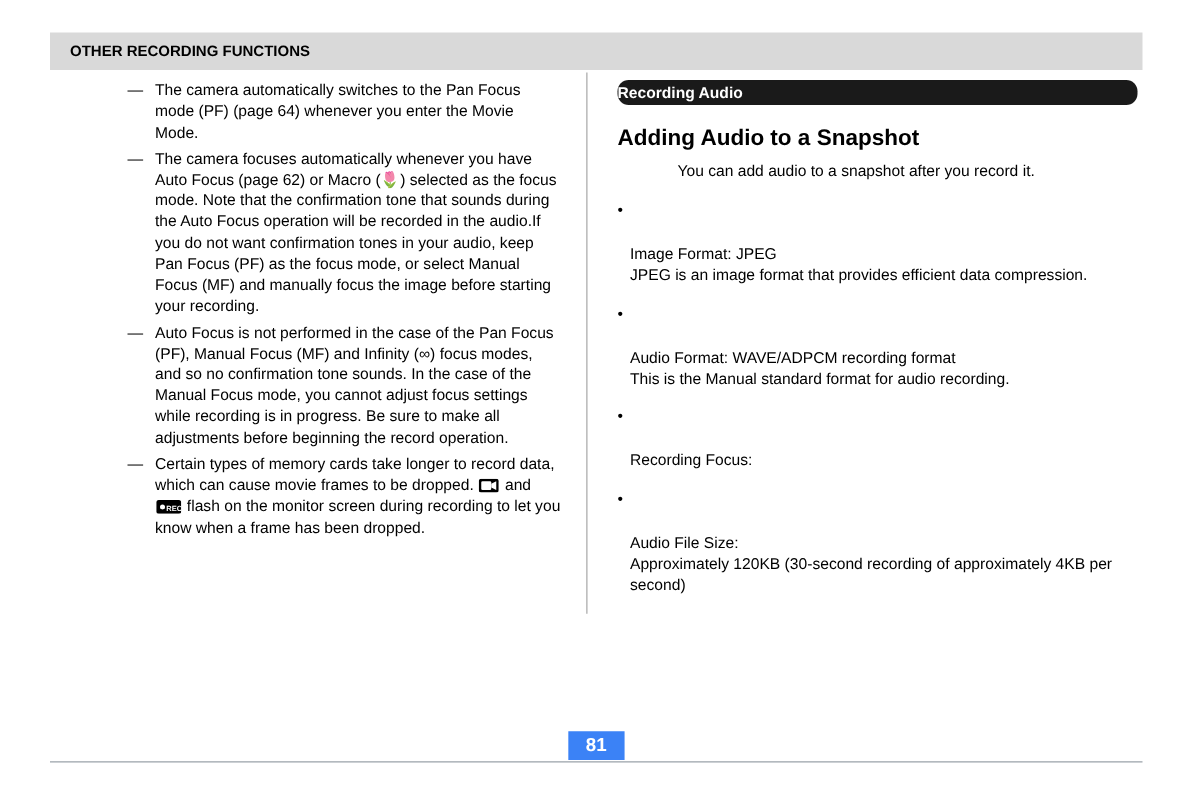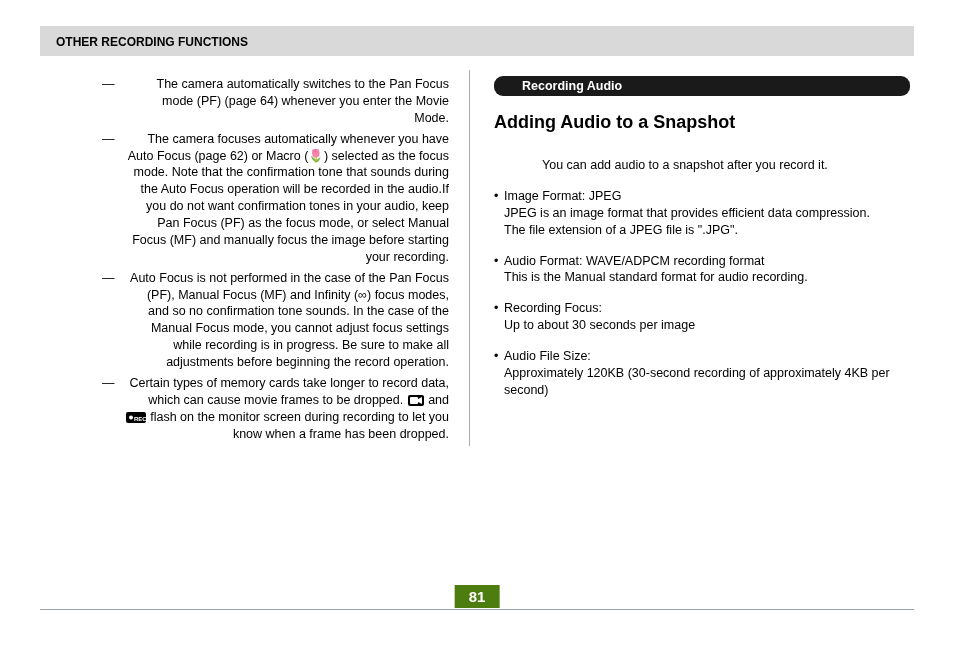--- a/index.html
+++ b/index.html
@@ -13,21 +13,21 @@
   }
   .page {
     width: 954px;
     height: 646px;
     padding: 26px 40px 0 40px;
     position: relative;
   }
   .header-banner {
     background: #d9d9d9;
     padding: 6px 16px;
-    margin-bottom: 14px;
+    margin-bottom: 2px;
   }
   .header-banner span {
     font-size: 12px;
     font-weight: bold;
   }
   .columns {
     display: flex;
     gap: 0;
   }
   .col-left {
@@ -43,63 +43,62 @@
     display: flex;
     font-size: 12.5px;
     line-height: 1.35;
     margin-bottom: 4px;
   }
   .bullet-dash {
     flex: 0 0 22px;
   }
   .bullet-text {
     flex: 1;
-    text-align: right;
   }
   .inline-icon {
     display: inline-block;
     vertical-align: -2px;
     margin: 0 1px;
   }
   .section-pill {
     background: #1a1a1a;
     color: #fff;
     border-radius: 9px;
-    padding: 3px 28px;
+    padding: 3px 0;
     font-size: 12.5px;
     font-weight: bold;
     margin-bottom: 16px;
   }
   .subheading {
     font-size: 18px;
     font-weight: bold;
-    margin-bottom: 24px;
+    margin-bottom: 8px;
   }
   .body-text {
     font-size: 12.5px;
     line-height: 1.35;
     margin-bottom: 14px;
     margin-left: 48px;
   }
   .spec-item {
     display: flex;
     font-size: 12.5px;
     line-height: 1.35;
     margin-bottom: 14px;
   }
   .spec-bullet {
     flex: 0 0 10px;
   }
-  .spec-body { flex: 1; }
+  .spec-body { flex: 1; margin-top: 35px; }
   .page-number-box {
     position: absolute;
     bottom: 38px;
     left: 50%;
     transform: translateX(-50%);
-    background: #4d7c0f;
+    background: #3b82f6;
     color: #fff;
     font-weight: bold;
     font-size: 15px;
     padding: 3px 14px;
   }
   .footer-line {
     position: absolute;
     bottom: 36px;
     left: 40px;
     right: 40px;
@@ -159,37 +158,35 @@
 
       <div class="subheading">Adding Audio to a Snapshot</div>
 
       <div class="body-text">You can add audio to a snapshot after you record it.</div>
 
       <div class="spec-item">
         <div class="spec-bullet">•</div>
         <div class="spec-body">
           <span>Image Format: JPEG</span><br>
           <span>JPEG is an image format that provides efficient data compression.</span><br>
-          <span>The file extension of a JPEG file is ".JPG".</span>
         </div>
       </div>
 
       <div class="spec-item">
         <div class="spec-bullet">•</div>
         <div class="spec-body">
           <span>Audio Format: WAVE/ADPCM recording format</span><br>
           <span>This is the Manual standard format for audio recording.</span><br>
         </div>
       </div>
 
       <div class="spec-item">
         <div class="spec-bullet">•</div>
         <div class="spec-body">
           <span>Recording Focus:</span><br>
-          <span>Up to about 30 seconds per image</span>
         </div>
       </div>
 
       <div class="spec-item">
         <div class="spec-bullet">•</div>
         <div class="spec-body">
           <span>Audio File Size:</span><br>
           <span>Approximately 120KB (30-second recording of approximately 4KB per second)</span>
         </div>
       </div>

